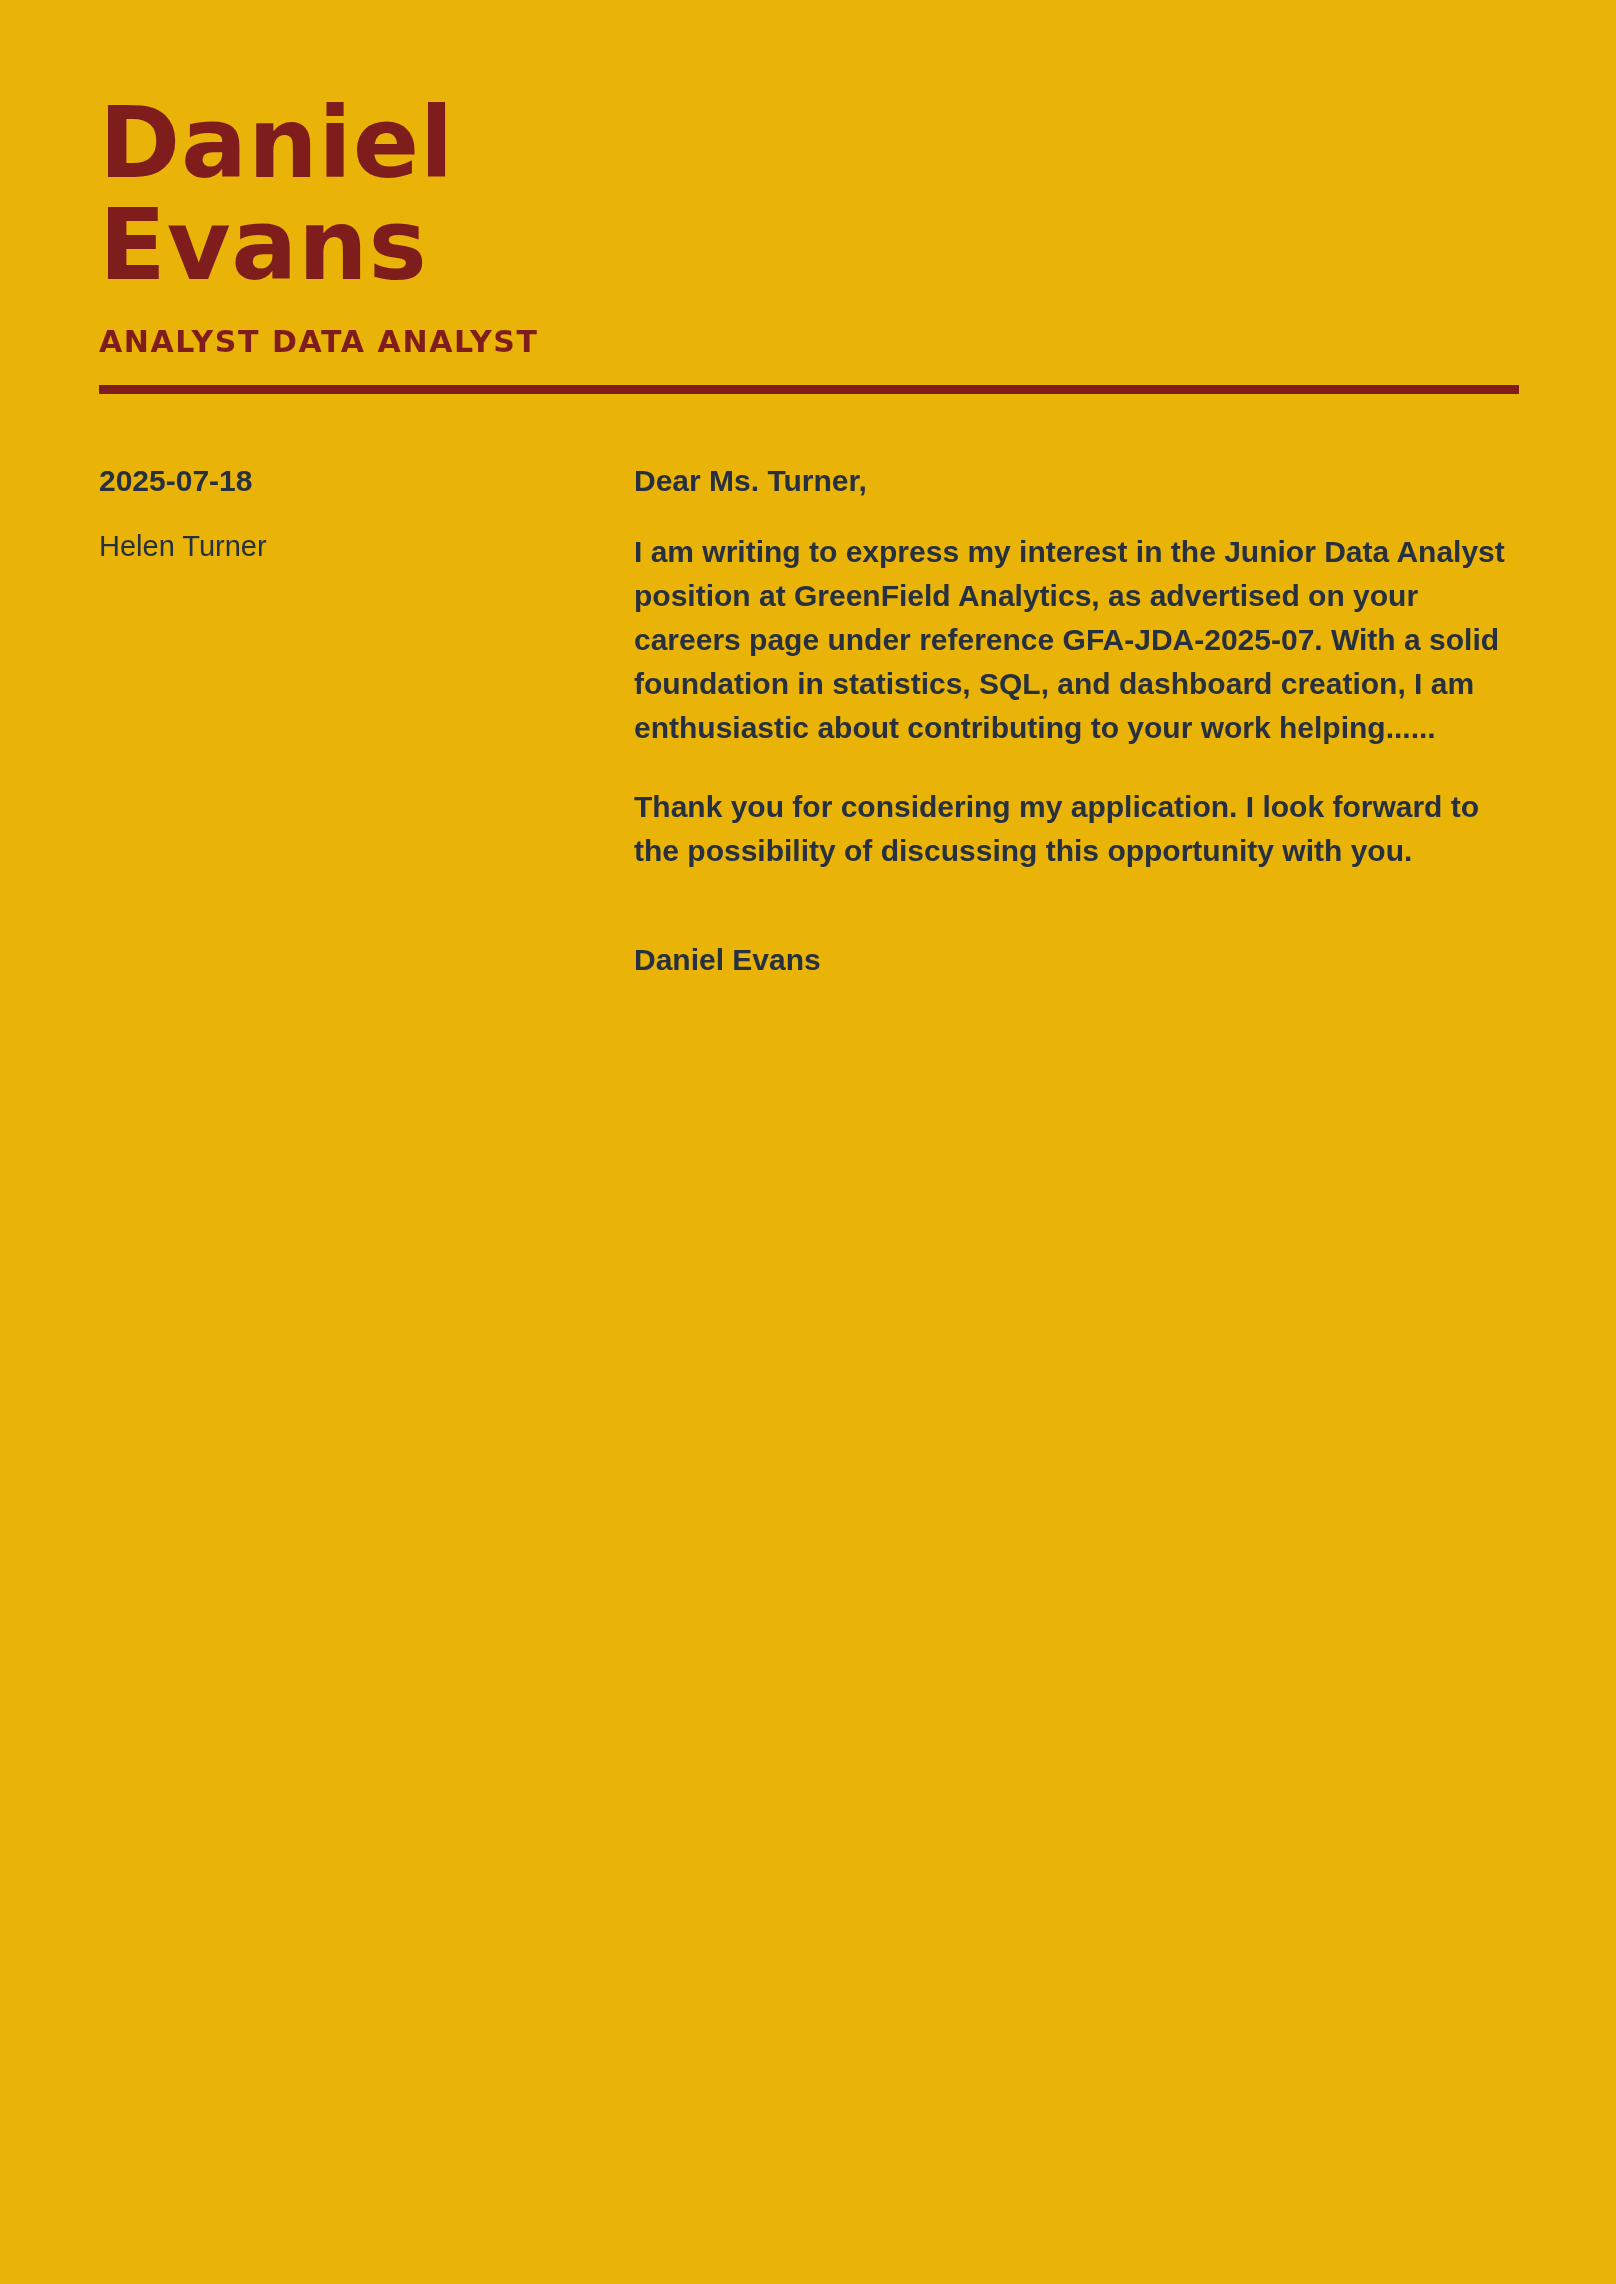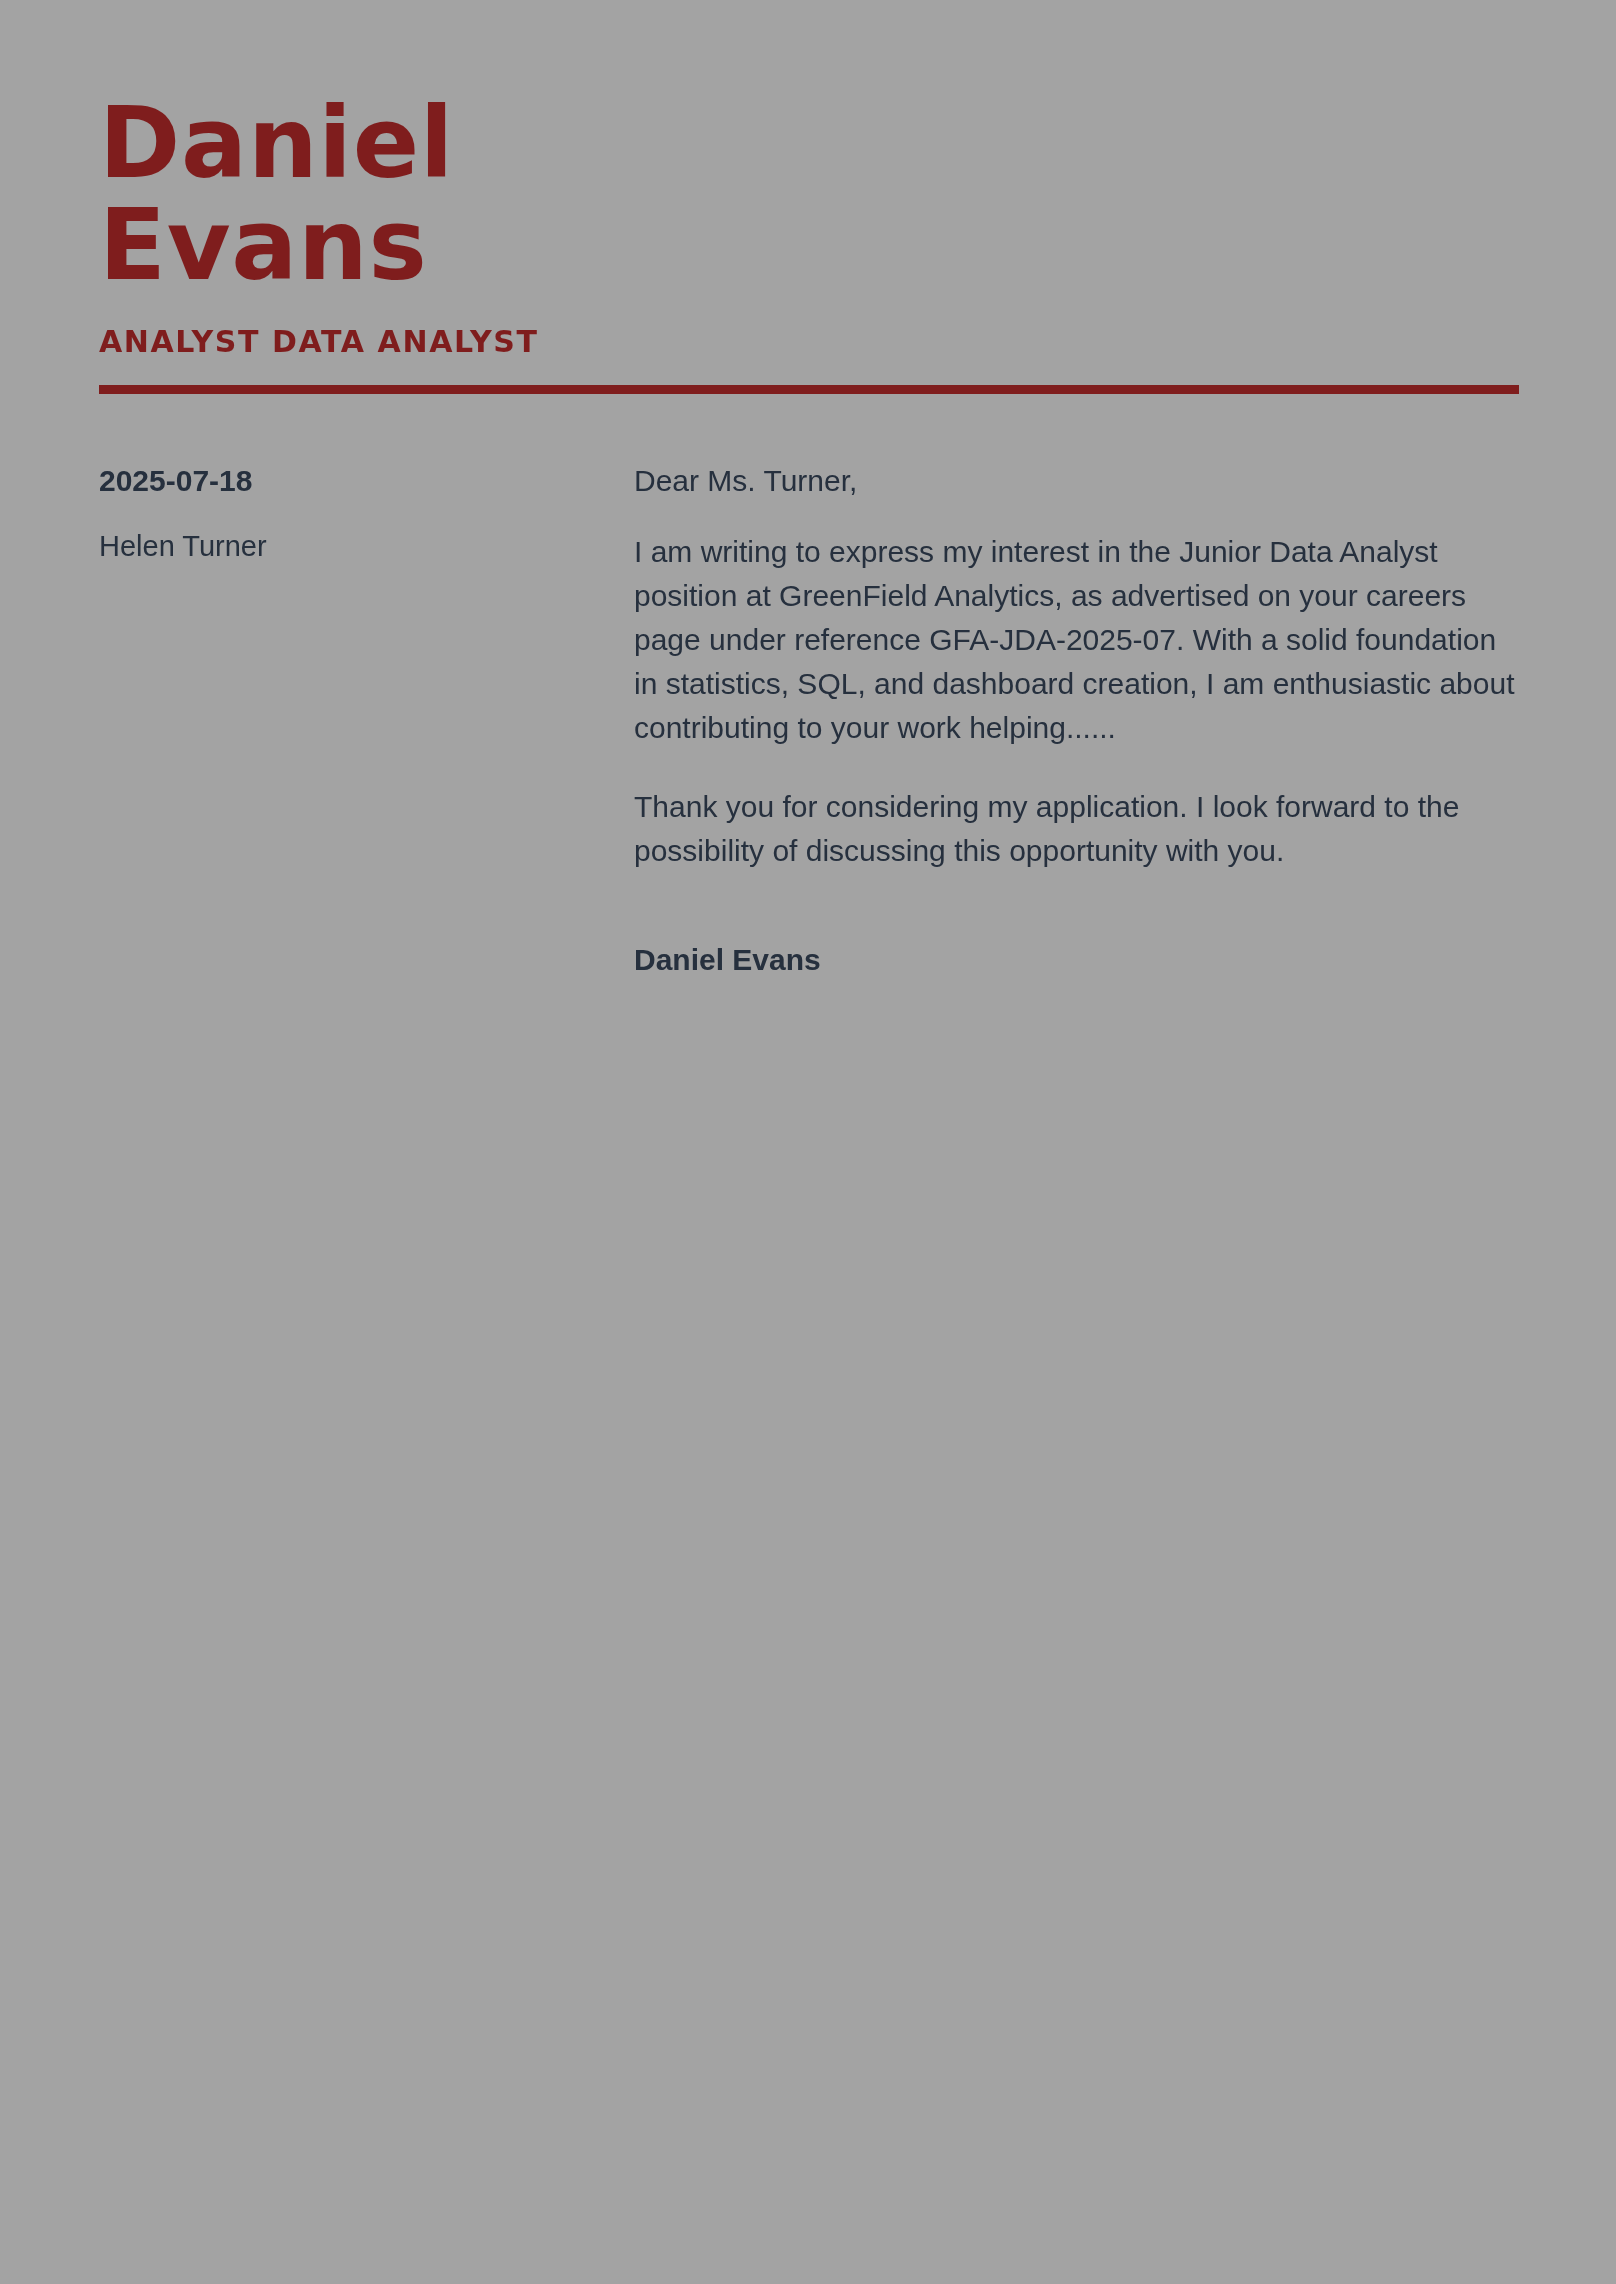--- a/index.html
+++ b/index.html
@@ -4,21 +4,21 @@
 <style>
   html, body {
     margin: 0;
     padding: 0;
     background: #FAF6E2;
   }
   .page {
     position: relative;
     width: 1617px;
     height: 2284px;
-    background: #a3a3a3;
+    background: #eab308;
     box-sizing: border-box;
     padding: 72px 98px 0 99px;
     color: #26303E;
     font-family: "Liberation Sans", sans-serif;
     overflow: hidden;
   }
   .name {
     margin: 19.5px 0 0 0;
     max-width: 619px;
     font-family: "DejaVu Sans", sans-serif;
@@ -68,20 +68,21 @@
     font-weight: 400;
   }
   .right-col {
     flex: 1 1 auto;
     font-size: 30px;
     line-height: 44px;
     color: #26303E;
   }
   .right-col p {
     margin: 0;
+    font-weight: bold;
   }
   .salutation { margin: 0; }
   .para-1 { margin-top: 27px !important; }
   .para-2 { margin-top: 35px !important; }
   .closing { margin-top: 33px !important; }
   .signature {
     margin-top: 65px !important;
     font-weight: 700;
   }
 </style>

